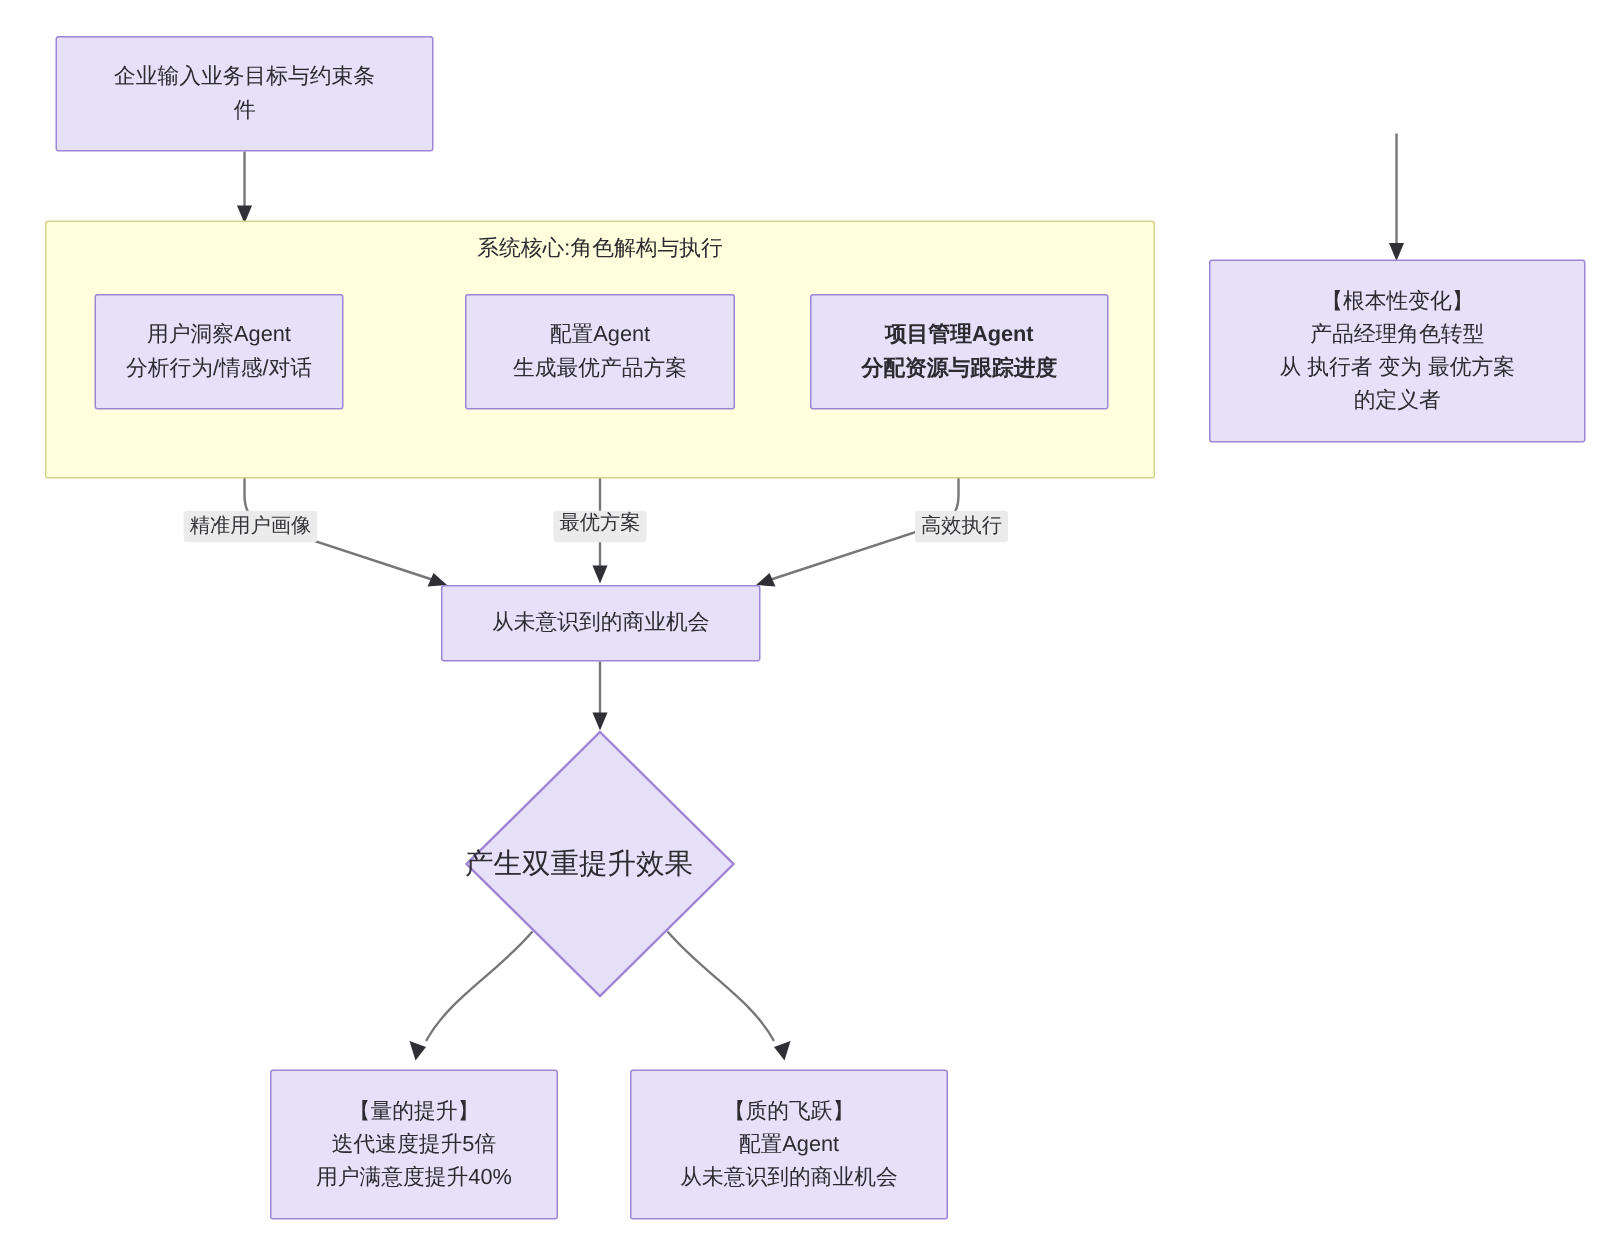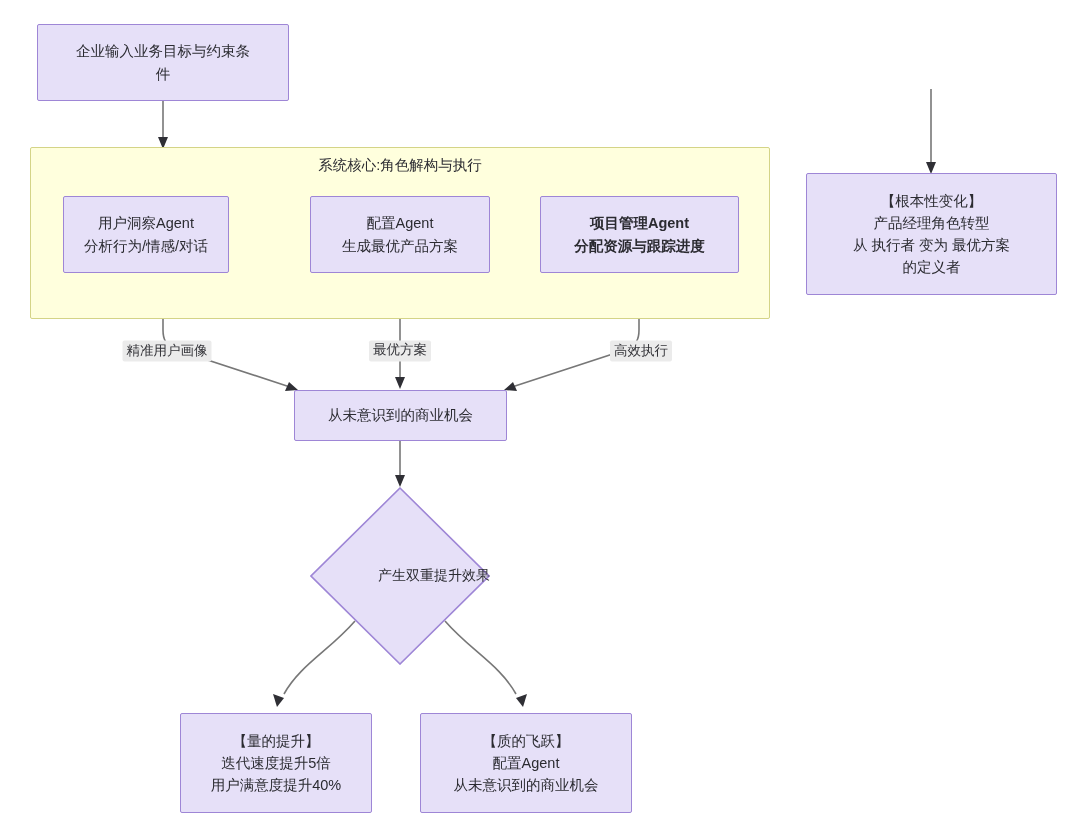--- a/index.html
+++ b/index.html
@@ -76,22 +76,22 @@
   .diamond-shape {
     position: absolute;
     left: 0; top: 0;
     width: 100%; height: 100%;
   }
   .diamond-label {
     position: absolute;
     left: 0; right: 0;
     top: 50%;
     transform: translateY(-50%);
-    text-align: right;
-    font-size: 14px;
+    text-align: left;
+    font-size: 19px;
     color: #2b2b31;
     white-space: nowrap;
   }
 
   .edge-label {
     position: absolute;
     transform: translate(-50%, -50%);
     background: #ebebeb;
     color: #333338;
     font-size: 13.5px;

